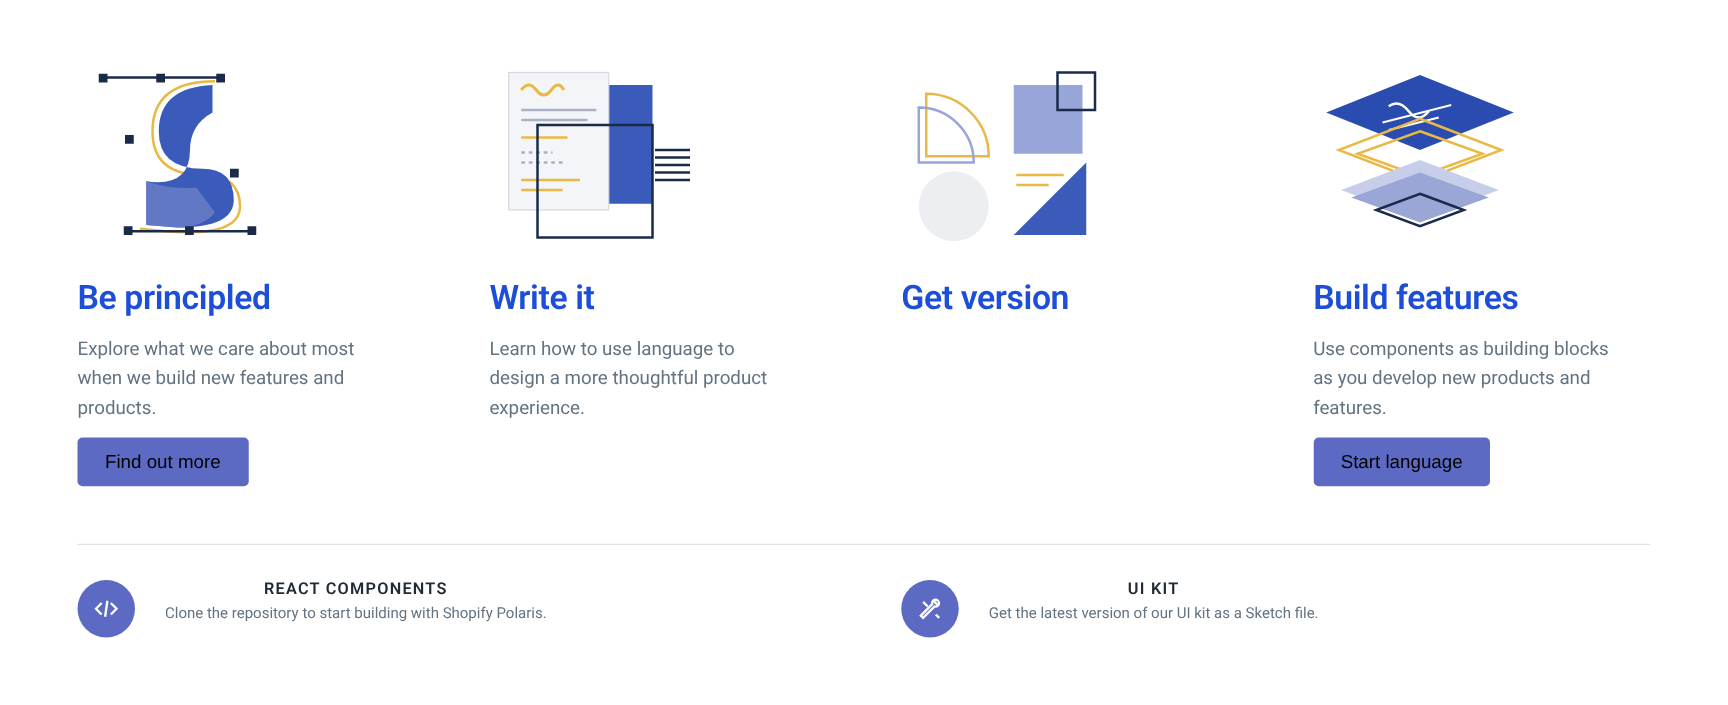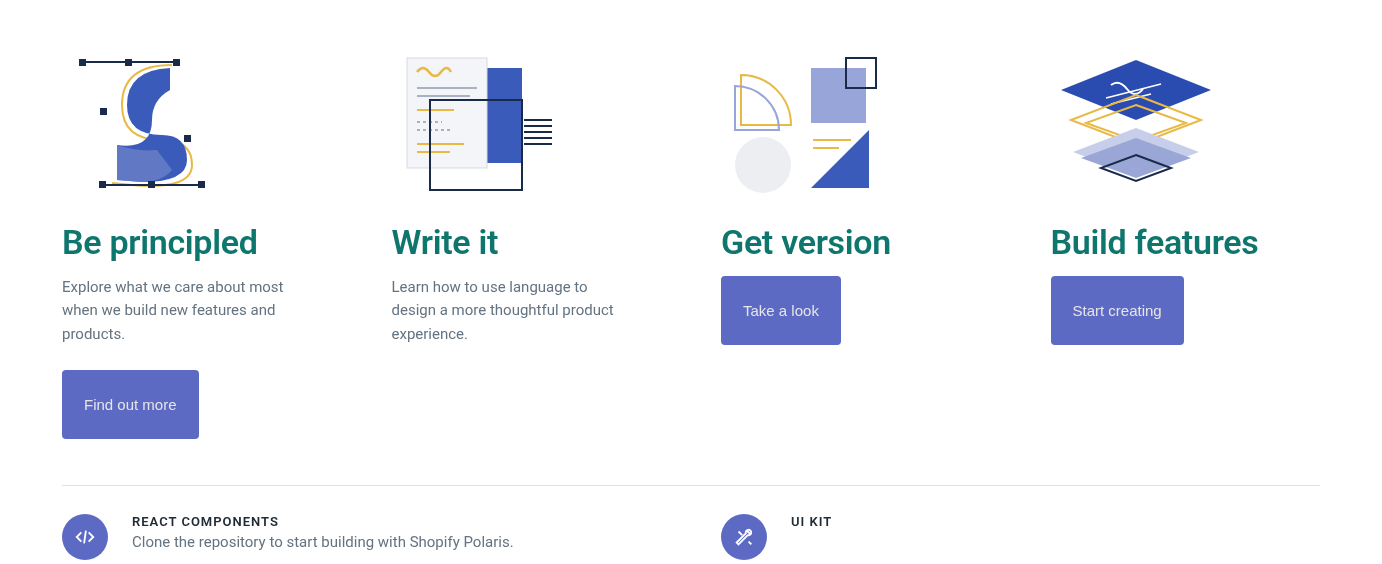--- a/index.html
+++ b/index.html
@@ -18,53 +18,54 @@
   .card { display: flex; flex-direction: column; }
   .illus {
     height: 170px;
     display: flex;
     align-items: center;
     justify-content: flex-start;
     margin-bottom: 12px;
   }
   .illus svg { width: 170px; height: 150px; }
   h2 {
-    font-size: 34px;
+    font-size: 27px;
     font-weight: 600;
-    color: #0f766e;
+    color: #1d4ed8;
     margin-bottom: 14px;
     letter-spacing: -0.3px;
   }
   p.desc {
     font-size: 15px;
     line-height: 1.55;
     color: #637381;
-    margin-bottom: 24px;
+    margin-bottom: 12px;
     max-width: 240px;
   }
   .btn {
     align-self: flex-start;
     background: #5c6ac4;
-    color: #e5e5e5;
+    color: #000000;
     font-size: 15px;
     font-weight: 400;
     border: none;
     border-radius: 4px;
-    padding: 26px 22px;
+    padding: 11px 22px;
     cursor: pointer;
   }
   hr.sep {
     border: none;
     border-top: 1px solid #dfe3e8;
     margin: 46px 0 28px 0;
   }
   .resources {
     display: grid;
     grid-template-columns: repeat(2, 1fr);
     gap: 60px;
+    text-align: center;
   }
   .resource {
     display: flex;
     align-items: flex-start;
     gap: 24px;
   }
   .res-icon {
     width: 46px; height: 46px;
     border-radius: 50%;
     background: #5c6ac4;
@@ -75,21 +76,21 @@
     flex-shrink: 0;
   }
   .res-body h3 {
     font-size: 13px;
     font-weight: 600;
     letter-spacing: 1px;
     color: #212b36;
     margin-bottom: 4px;
   }
   .res-body p {
-    font-size: 15px;
+    font-size: 12px;
     color: #637381;
   }
 </style>
 </head>
 <body>
 
 <div class="cards">
 
   <div class="card">
     <div class="illus">
@@ -146,39 +147,39 @@
         <rect x="125" y="8" width="30" height="30" fill="none" stroke="#1a2b4a" stroke-width="2"></rect>
         <path d="M20 75 L20 25 A50 50 0 0 1 70 75 Z" fill="none" stroke="#e8b944" stroke-width="2"></path>
         <path d="M14 80 L14 36 A44 44 0 0 1 58 80 Z" fill="none" stroke="#98a5d8" stroke-width="2"></path>
         <circle cx="42" cy="115" r="28" fill="#eceef2"></circle>
         <path d="M90 138 L148 138 L148 80 Z" fill="#3b5bba"></path>
         <line x1="92" y1="90" x2="130" y2="90" stroke="#e8b944" stroke-width="2"></line>
         <line x1="92" y1="98" x2="118" y2="98" stroke="#e8b944" stroke-width="2"></line>
       </svg>
     </div>
     <h2>Get version</h2>
-    <button class="btn">Take a look</button>
   </div>
 
   <div class="card">
     <div class="illus">
       <svg viewBox="0 0 170 150">
         <polygon points="85,10 160,40 85,70 10,40" fill="#2a4bb0"></polygon>
         <path d="M60 35 q8 -6 16 4 q8 10 16 0" fill="none" stroke="#fff" stroke-width="2"></path>
         <line x1="55" y1="48" x2="110" y2="34" stroke="#fff" stroke-width="1.5"></line>
         <line x1="60" y1="54" x2="100" y2="44" stroke="#fff" stroke-width="1.5"></line>
         <polygon points="85,45 150,70 85,95 20,70" fill="none" stroke="#e8b944" stroke-width="2"></polygon>
         <polygon points="85,55 135,73 85,91 35,73" fill="none" stroke="#e8b944" stroke-width="2"></polygon>
         <polygon points="85,78 148,102 85,126 22,102" fill="#c7cee9"></polygon>
         <polygon points="85,88 140,108 85,128 30,108" fill="#9aa7d6"></polygon>
         <polygon points="85,105 120,118 85,131 50,118" fill="none" stroke="#1a2b4a" stroke-width="2"></polygon>
       </svg>
     </div>
     <h2>Build features</h2>
-    <button class="btn">Start creating</button>
+    <p class="desc">Use components as building blocks as you develop new products and features.</p>
+    <button class="btn">Start language</button>
   </div>
 
 </div>
 
 <hr class="sep">
 
 <div class="resources">
 
   <div class="resource">
     <div class="res-icon">
@@ -198,16 +199,17 @@
     <div class="res-icon">
       <svg width="22" height="22" viewBox="0 0 24 24" fill="none" stroke="#fff" stroke-width="2">
         <path d="M4 18 L14 8 a3 3 0 1 1 2 2 L6 20 Z"></path>
         <path d="M15 5 L19 9"></path>
         <path d="M6 6 L10 10"></path>
         <path d="M17 17 L20 20"></path>
       </svg>
     </div>
     <div class="res-body">
       <h3>UI KIT</h3>
+      <p>Get the latest version of our UI kit as a Sketch file.</p>
     </div>
   </div>
 
 </div>
 
 </body></html>

